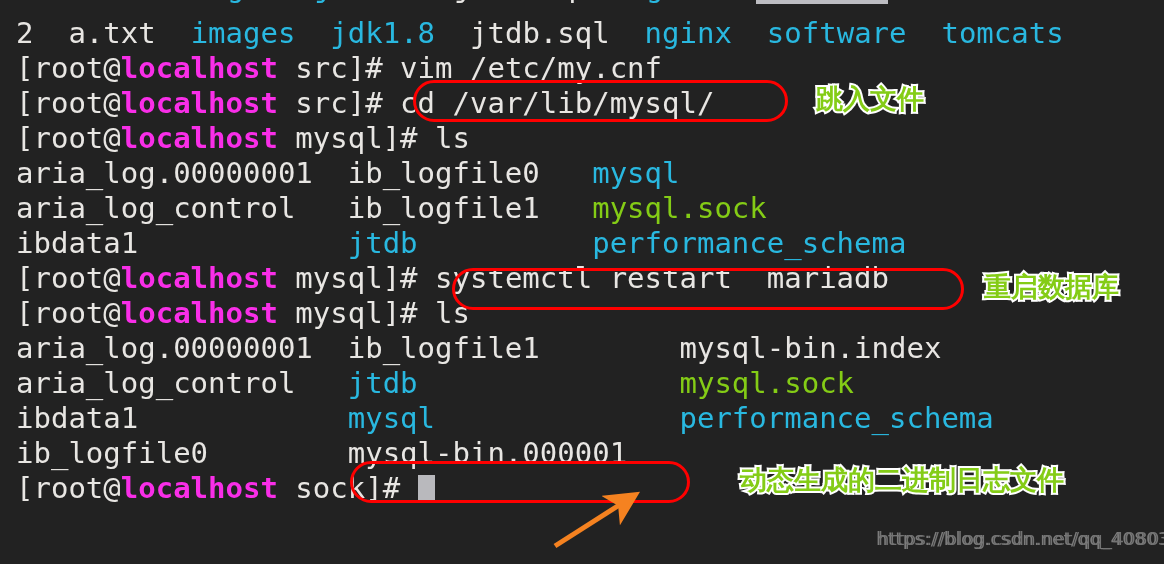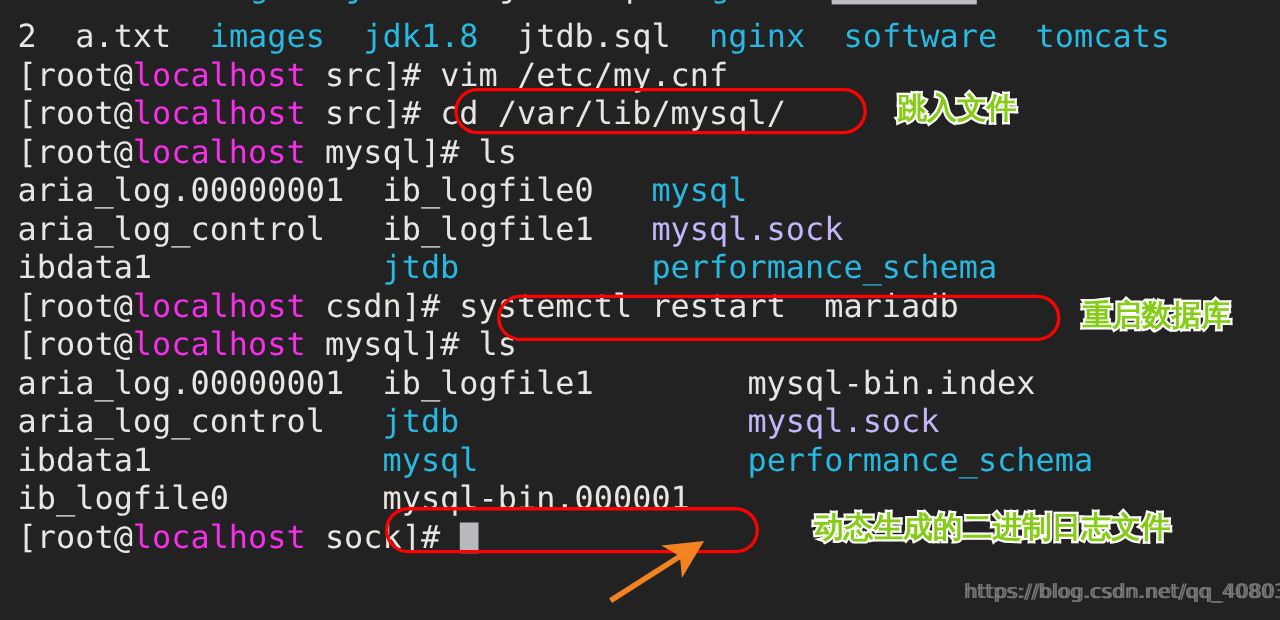--- a/index.html
+++ b/index.html
@@ -20,22 +20,22 @@
     height:35px;
     line-height:35px;
     font-size:29px;
     letter-spacing:0px;
     white-space:pre;
     color:#e6e6e6;
     position:relative;
   }
   .w{color:#e8e6e3;}
   .cyan{color:#29b8e0;}
-  .mag{color:#f92ee8;}
-  .pink{color:#c4b5fd;}
+  .mag{color:#f92ee8;font-weight:bold;}
+  .pink{color:#84cc16;}
   .cursor{
     display:inline-block;
     width:17px;height:28px;
     background:#b9b9bd;
     vertical-align:-5px;
   }
   
   #toprow{
     position:absolute;left:0;top:-30px;
     height:35px;line-height:35px;font-size:29px;
@@ -93,21 +93,21 @@
   <div id="topbar"></div>
 
   <div id="term">
       <div class="line"><span class="w">2  </span><span class="w">a.txt</span><span class="w">  </span><span class="cyan">images</span><span class="w">  </span><span class="cyan">jdk1.8</span><span class="w">  </span><span class="w">jtdb.sql</span><span class="w">  </span><span class="cyan">nginx</span><span class="w">  </span><span class="cyan">software</span><span class="w">  </span><span class="cyan">tomcats</span></div>
       <div class="line"><span class="w">[root@</span><span class="mag">localhost</span><span class="w"> src]# vim /etc/my.cnf</span></div>
       <div class="line"><span class="w">[root@</span><span class="mag">localhost</span><span class="w"> src]# cd /var/lib/mysql/</span></div>
       <div class="line"><span class="w">[root@</span><span class="mag">localhost</span><span class="w"> mysql]# ls</span></div>
       <div class="line"><span class="w">aria_log.00000001  </span><span class="w">ib_logfile0   </span><span class="cyan">mysql</span></div>
       <div class="line"><span class="w">aria_log_control   </span><span class="w">ib_logfile1   </span><span class="pink">mysql.sock</span></div>
       <div class="line"><span class="w">ibdata1            </span><span class="cyan">jtdb</span><span class="w">          </span><span class="cyan">performance_schema</span></div>
-      <div class="line"><span class="w">[root@</span><span class="mag">localhost</span><span class="w"> csdn]# systemctl restart  mariadb</span></div>
+      <div class="line"><span class="w">[root@</span><span class="mag">localhost</span><span class="w"> mysql]# systemctl restart  mariadb</span></div>
       <div class="line"><span class="w">[root@</span><span class="mag">localhost</span><span class="w"> mysql]# ls</span></div>
       <div class="line"><span class="w">aria_log.00000001  </span><span class="w">ib_logfile1        </span><span class="w">mysql-bin.index</span></div>
       <div class="line"><span class="w">aria_log_control   </span><span class="cyan">jtdb</span><span class="w">               </span><span class="pink">mysql.sock</span></div>
       <div class="line"><span class="w">ibdata1            </span><span class="cyan">mysql</span><span class="w">              </span><span class="cyan">performance_schema</span></div>
       <div class="line"><span class="w">ib_logfile0        </span><span class="w">mysql-bin.000001</span></div>
       <div class="line"><span class="w">[root@</span><span class="mag">localhost</span><span class="w"> sock]# </span><span class="cursor"></span></div>
     </div>
 
   <div class="redbox" style="left:413px;top:80px;width:375px;height:42px;"></div>
   <div class="redbox" style="left:452px;top:268px;width:512px;height:42px;"></div>

